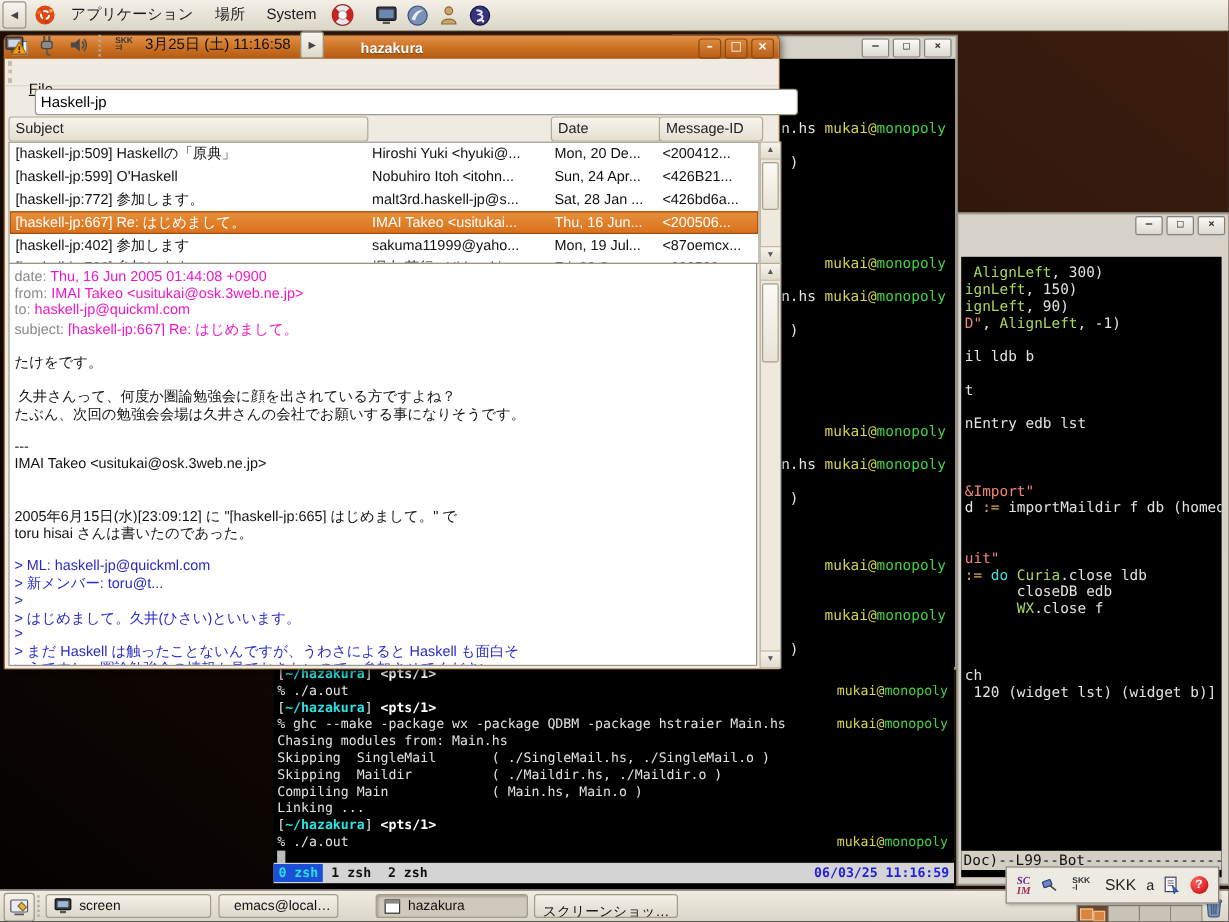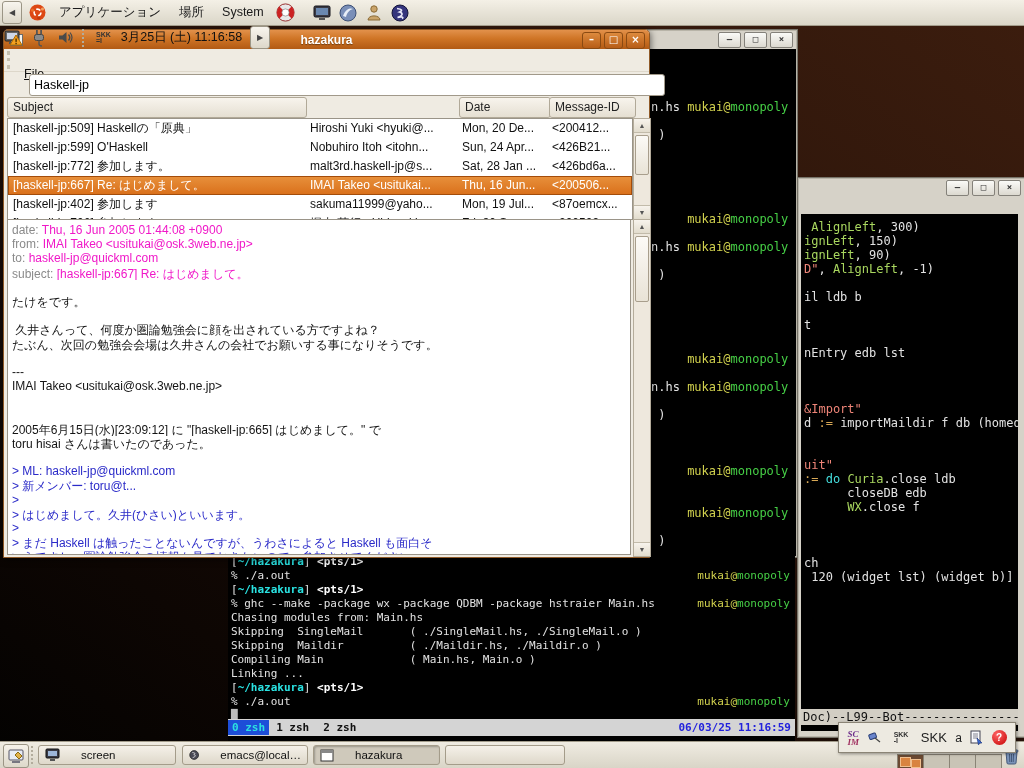--- a/index.html
+++ b/index.html
@@ -92,21 +92,21 @@
   .st-sel{background:#1d4ed8;color:#2ae0e0;padding:1px 4px;}
   .st-win{color:#111;padding:1px 7px;}
   .st-clock{margin-left:auto;color:#2222dd;padding-right:4px;}
   
   #taskbar{left:0;top:741px;width:1024px;height:27px;background:linear-gradient(#f0ece2,#d8d4c6);
     border-top:1px solid #a29c8b;z-index:6;}
   #show-desktop{position:absolute;left:3px;top:2px;width:24px;height:22px;background:linear-gradient(#f6f2ea,#ddd8ca);
     border:1px solid #9b9585;border-radius:3px;display:flex;align-items:center;justify-content:center;}
   .task-sep{position:absolute;left:31px;top:4px;height:18px;border-left:2px dotted #b2ac9c;}
   .task{position:absolute;top:3px;height:20px;background:linear-gradient(#f5f1e9,#ded8ca);
-    border:1px solid #a49c8a;border-radius:3px;display:flex;align-items:center;gap:21px;padding:0 6px;
+    border:1px solid #a49c8a;border-radius:3px;display:flex;align-items:center;gap:6px;padding:0 6px;
     font-size:11.5px;color:#111;box-sizing:border-box;overflow:hidden;white-space:pre;}
   .task.active{background:#cfc9bb;box-shadow:inset 1px 1px 2px rgba(0,0,0,.25);}
   #ws-switcher{position:absolute;left:897px;top:12px;height:14px;display:flex;border:1px solid #8a8476;}
   .ws{width:25px;height:14px;background:#c9c4b6;border-right:1px solid #8a8476;position:relative;}
   .ws:last-child{border-right:none;}
   .ws.current{background:#6b4a33;}
   .ws .mini{position:absolute;background:#d98440;border:1px solid #f0c090;}
   
   #scim-bar{left:838px;top:722px;width:176px;height:29px;background:#edeae1;border:1px solid #8a8476;
     box-shadow:1px 1px 3px rgba(0,0,0,.4);z-index:7;display:flex;align-items:center;justify-content:space-evenly;}
@@ -420,21 +420,21 @@
     </div>
     <div class="task-sep"></div>
     <div class="task" style="left:38px;width:138px;">
       <svg width="15" height="14" viewBox="0 0 15 14">
           <rect x="1" y="1" width="13" height="9" rx="1" fill="#3a3a44" stroke="#111"></rect>
           <rect x="3" y="3" width="9" height="5" fill="#9db6d8"></rect>
           <rect x="5" y="11" width="5" height="2" fill="#555"></rect>
         </svg>
       <span>screen</span>
     </div>
-    <div class="task" style="left:182px;width:126px;">
+    <div class="task" style="left:182px;width:100px;">
       <svg width="14" height="14" viewBox="0 0 14 14">
           <circle cx="7" cy="7" r="6" fill="#4a4a55" stroke="#222"></circle>
           <path d="M4.5 3.5 C8.5 4 9 5.2 6.5 6.3 C9.5 7 9.5 9.2 5 10.6" fill="none" stroke="#ddd" stroke-width="1.2"></path>
         </svg>
       <span>emacs@local…</span>
     </div>
     <div class="task active" style="left:313px;width:127px;">
       <svg width="14" height="13" viewBox="0 0 14 13">
           <rect x="1" y="1" width="12" height="11" fill="#fff" stroke="#333"></rect>
           <rect x="1" y="1" width="12" height="3" fill="#888"></rect>

